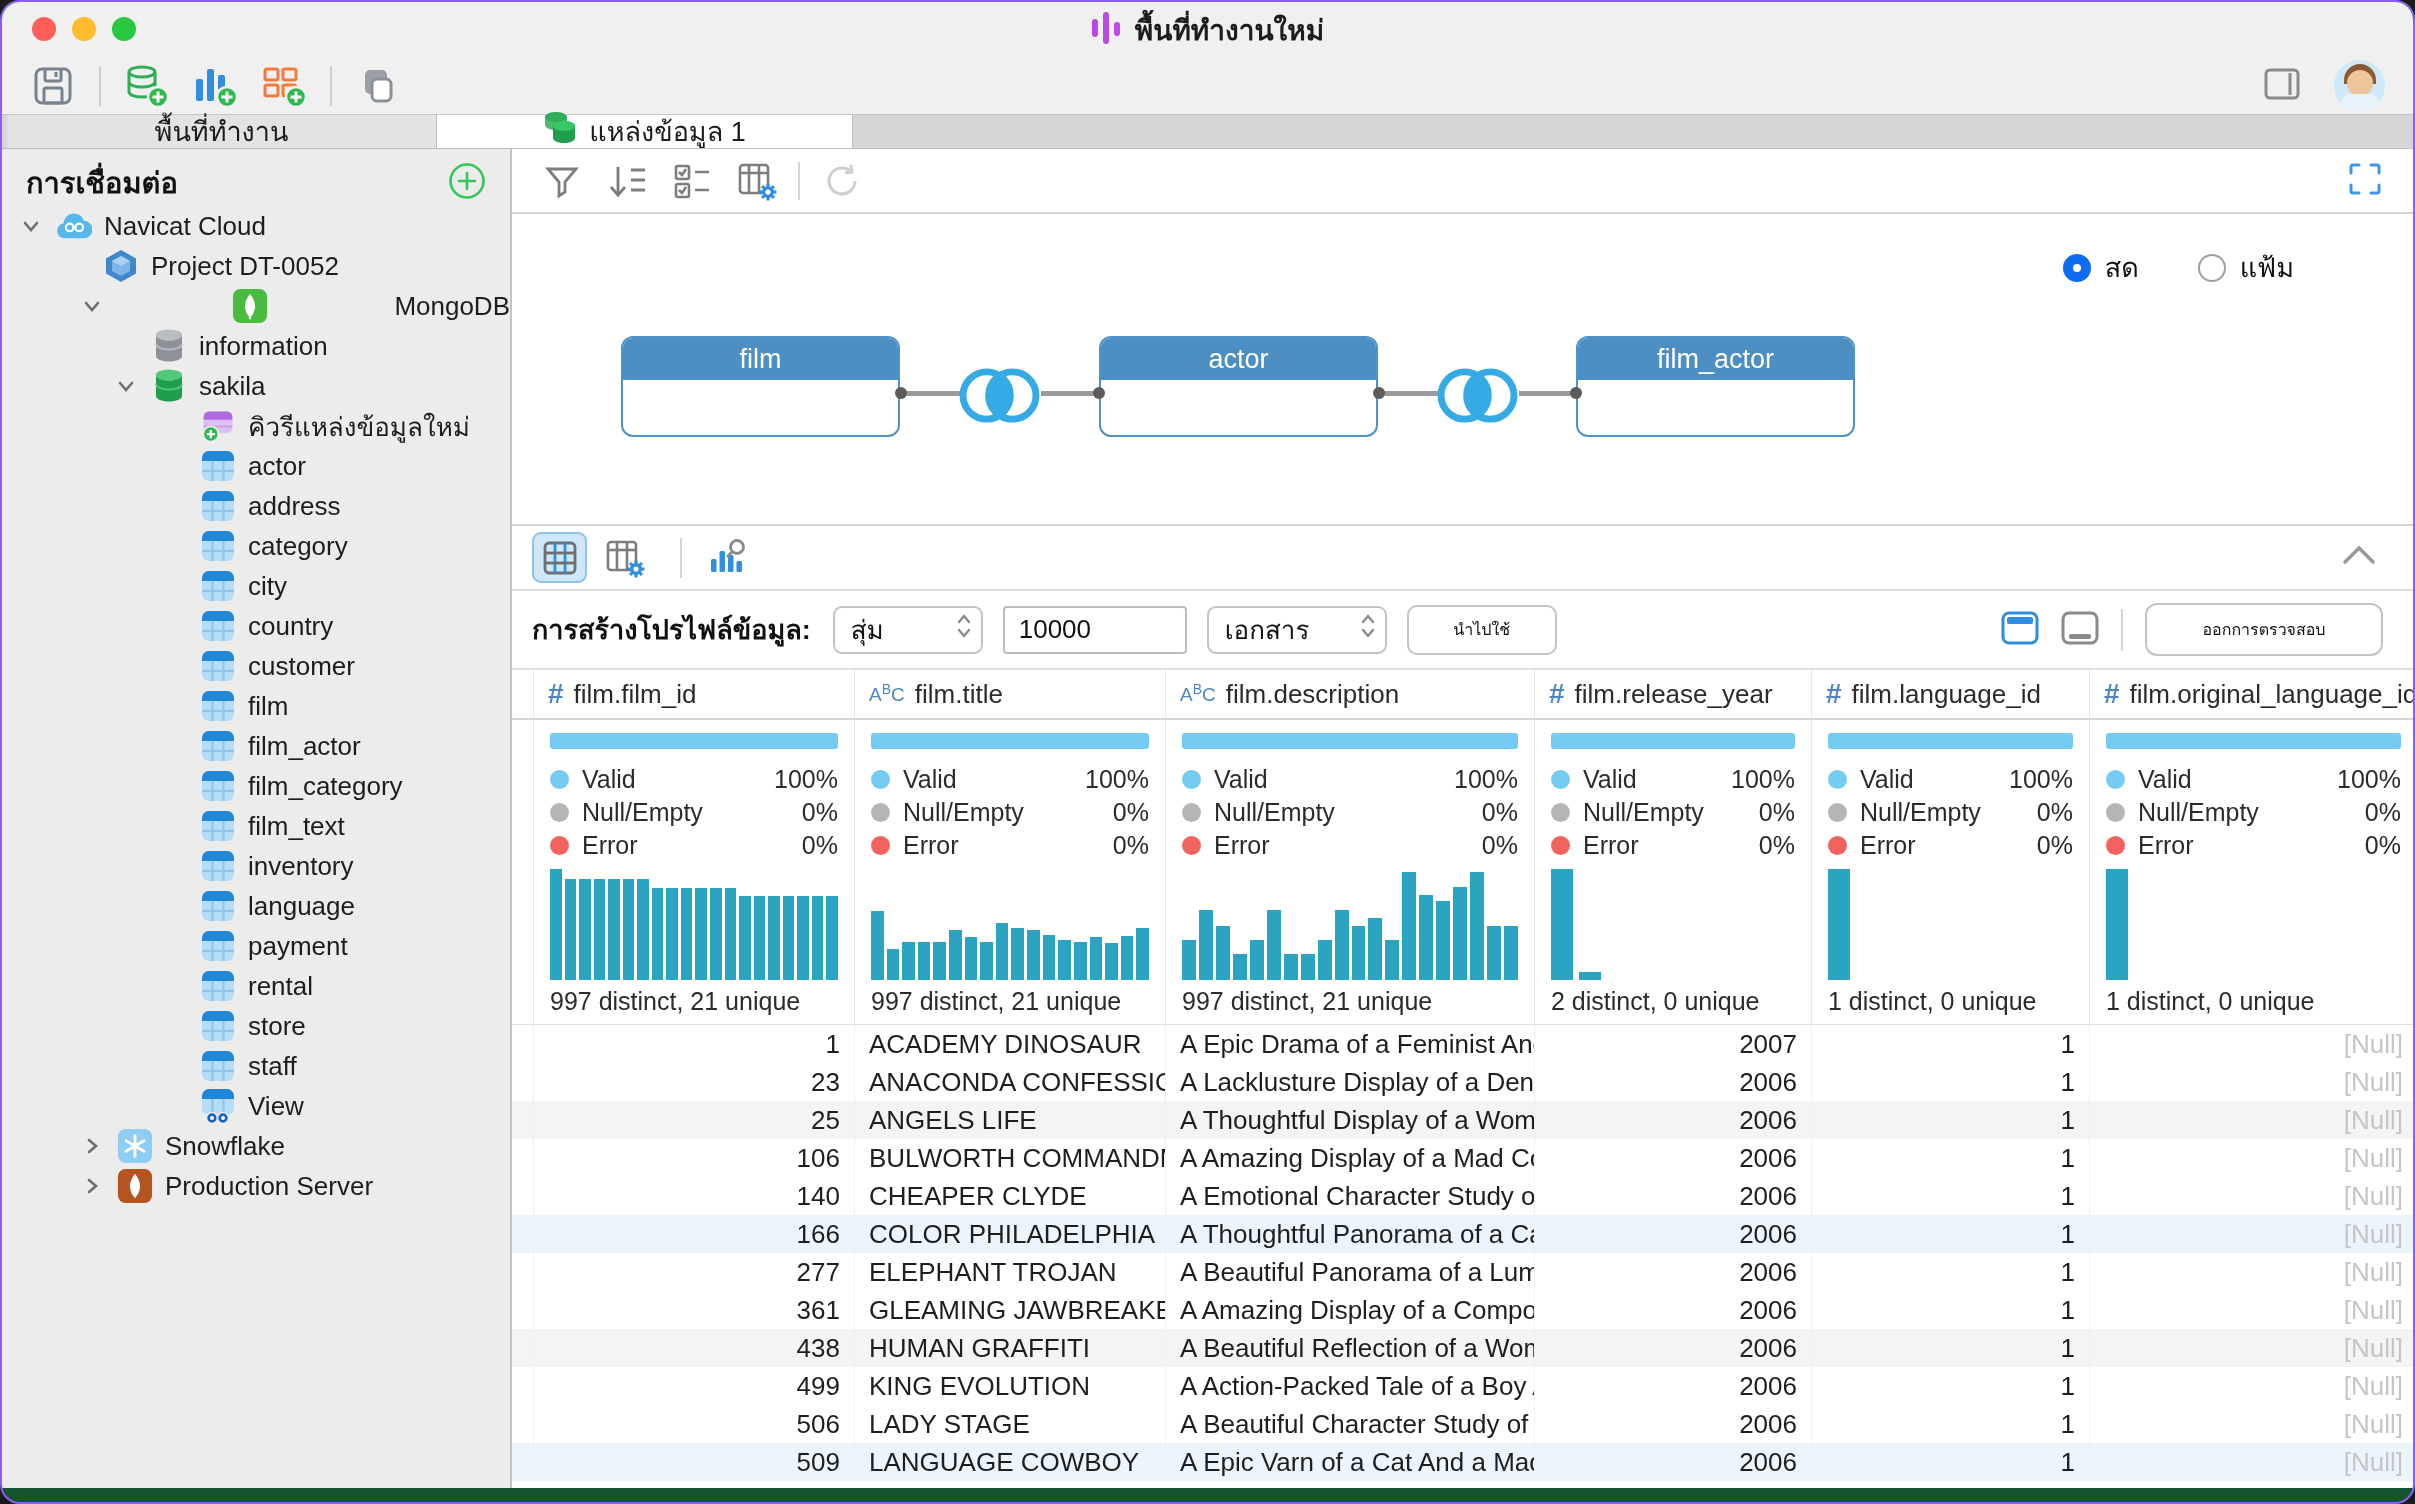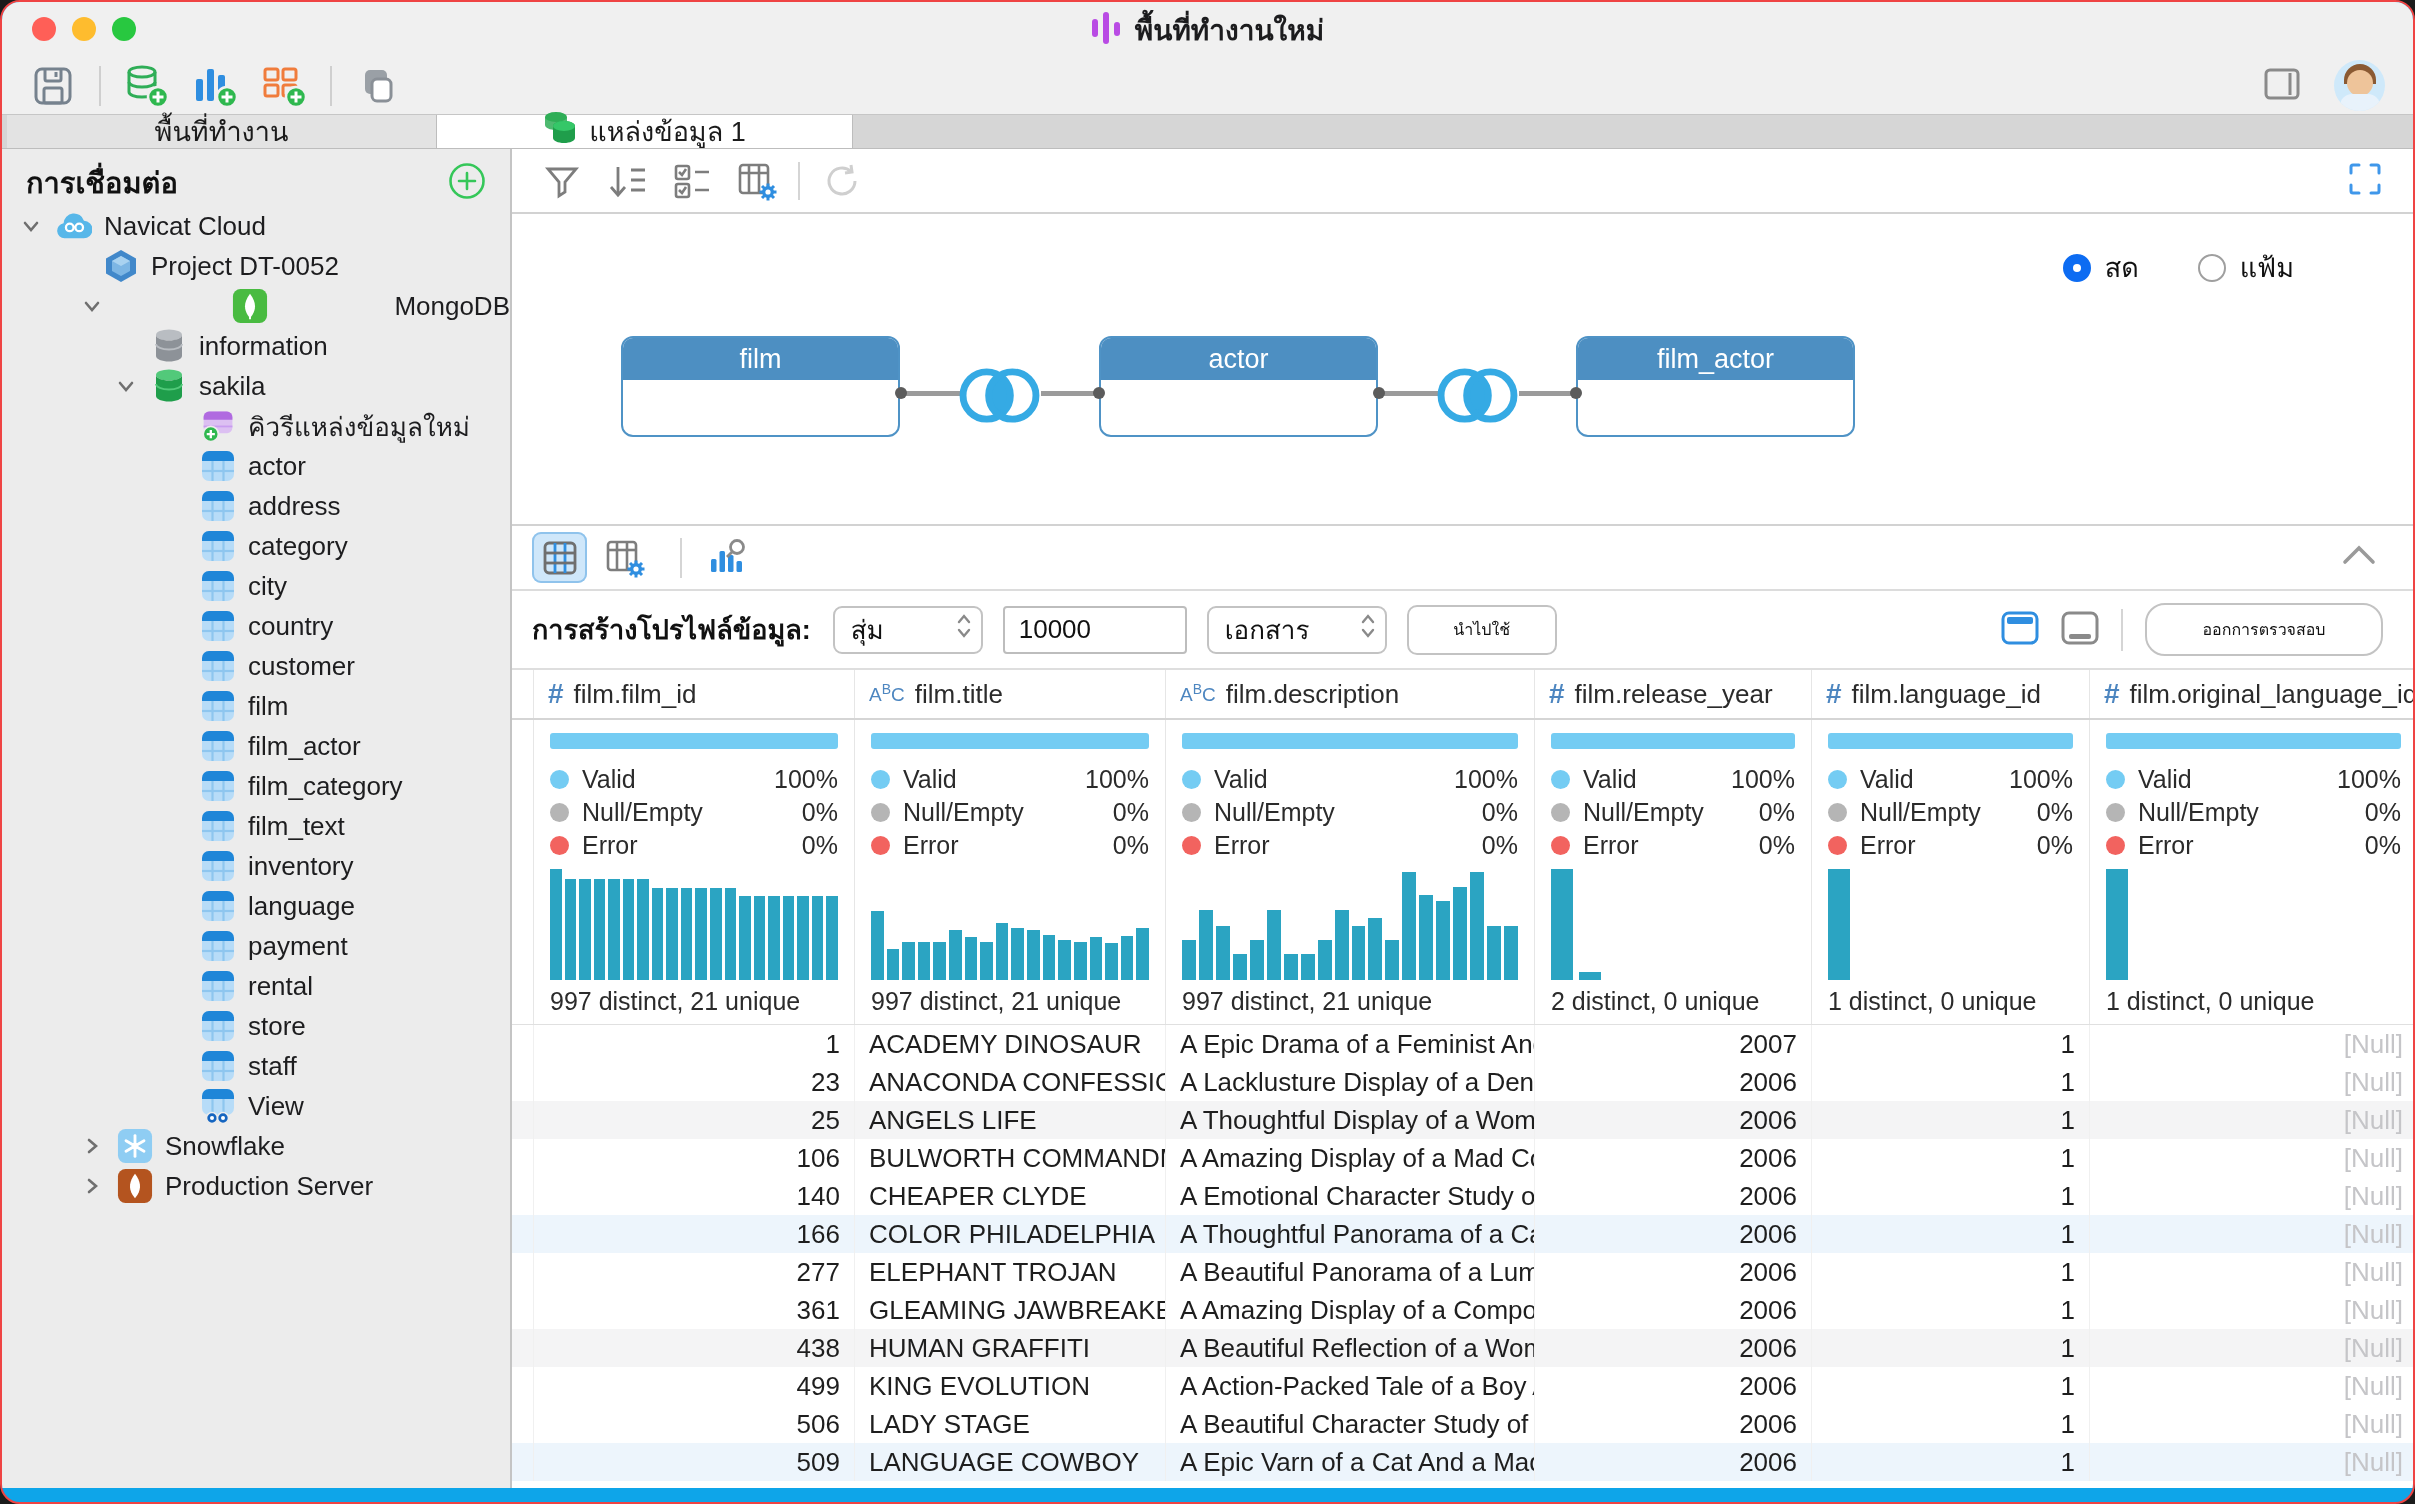--- a/index.html
+++ b/index.html
@@ -1,17 +1,17 @@
 <!DOCTYPE html>
 <html><head>
 <meta charset="utf-8">
 <style>
   * { margin:0; padding:0; box-sizing:border-box; }
   html,body { width:2416px; height:1505px; background:#1b1b1b; font-family:"Liberation Sans", sans-serif; }
-  .window { position:absolute; inset:0; border-radius:20px; overflow:hidden; background:#0ea5e9; border:2px solid #ef4444; }
+  .window { position:absolute; inset:0; border-radius:20px; overflow:hidden; background:#14532d; border:2px solid #8b5cf6; }
 
   
   .chrome { background:#f0f0f0; }
   .titlebar { position:relative; height:55px; }
   .traffic { position:absolute; top:15px; left:30px; display:flex; gap:16px; }
   .tl { width:24px; height:24px; border-radius:50%; }
   .tl.red{ background:#ff5f57;} .tl.yellow{ background:#febc2e;} .tl.green{ background:#28c840;}
   .title-center { position:absolute; left:0; right:0; top:0; height:55px; display:flex; align-items:center; justify-content:center; gap:14px; }
   .title-text { font-size:28px; font-weight:bold; color:#1c1c1e; }
   .toolbar { position:relative; height:57px; display:flex; align-items:center; padding-left:24px; }
@@ -765,21 +765,21 @@
         <div class="pb-right">
           <span id="lay1"><svg width="38" height="34" viewBox="0 0 38 34" fill="none">
                 <rect x="2" y="2" width="34" height="30" rx="6" stroke="#2f8ee0" stroke-width="3"></rect>
                 <rect x="6" y="6" width="26" height="7" rx="2" fill="#2f8ee0"></rect>
               </svg></span>
           <span id="lay2"><svg width="38" height="34" viewBox="0 0 38 34" fill="none">
                 <rect x="2" y="2" width="34" height="30" rx="6" stroke="#8a8a8a" stroke-width="3"></rect>
                 <rect x="8" y="23" width="22" height="5" rx="2" fill="#8a8a8a"></rect>
               </svg></span>
           <span style="width:2px;height:42px;background:#d5d5d5;display:inline-block"></span>
-          <div class="btn" style="width:238px;height:53px;border-radius:20px">
+          <div class="btn" style="width:238px;height:53px;border-radius:12px">
             <span>ออกการตรวจสอบ</span>
           </div>
         </div>
       </div>
 
       <div class="gridwrap">
         <div class="gcols grid-header" id="grid-header">
             <div class="gh-cell" style="padding: 0px;"></div>
             <div class="gh-cell">
               <span class="hash">#</span>

